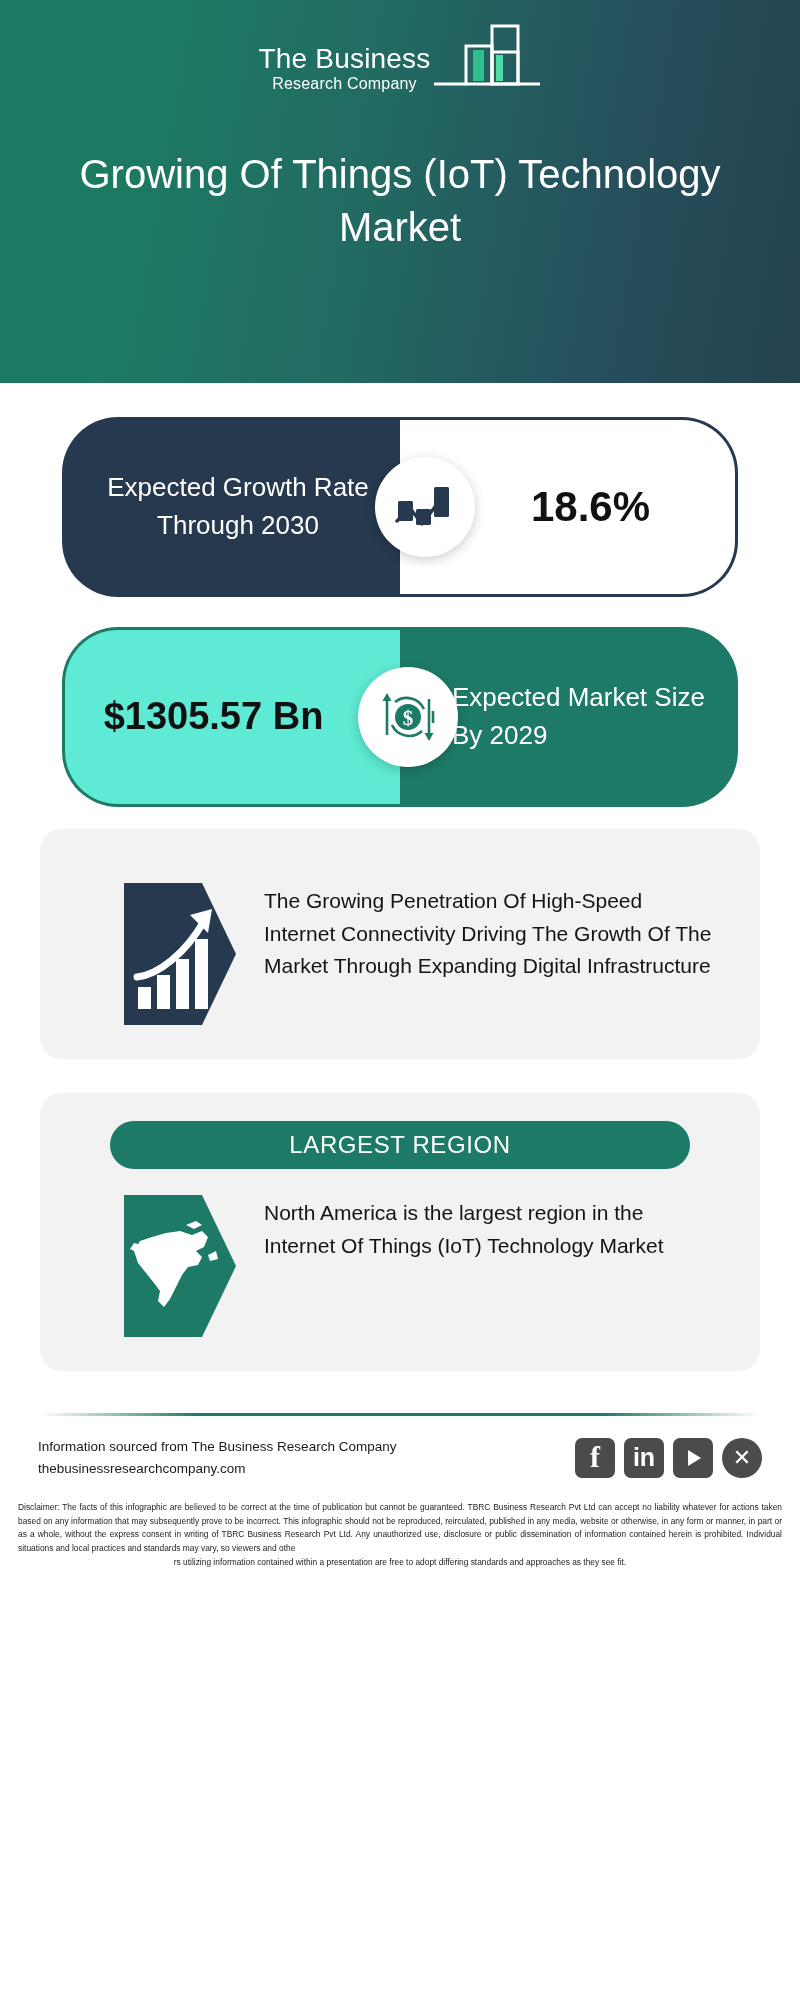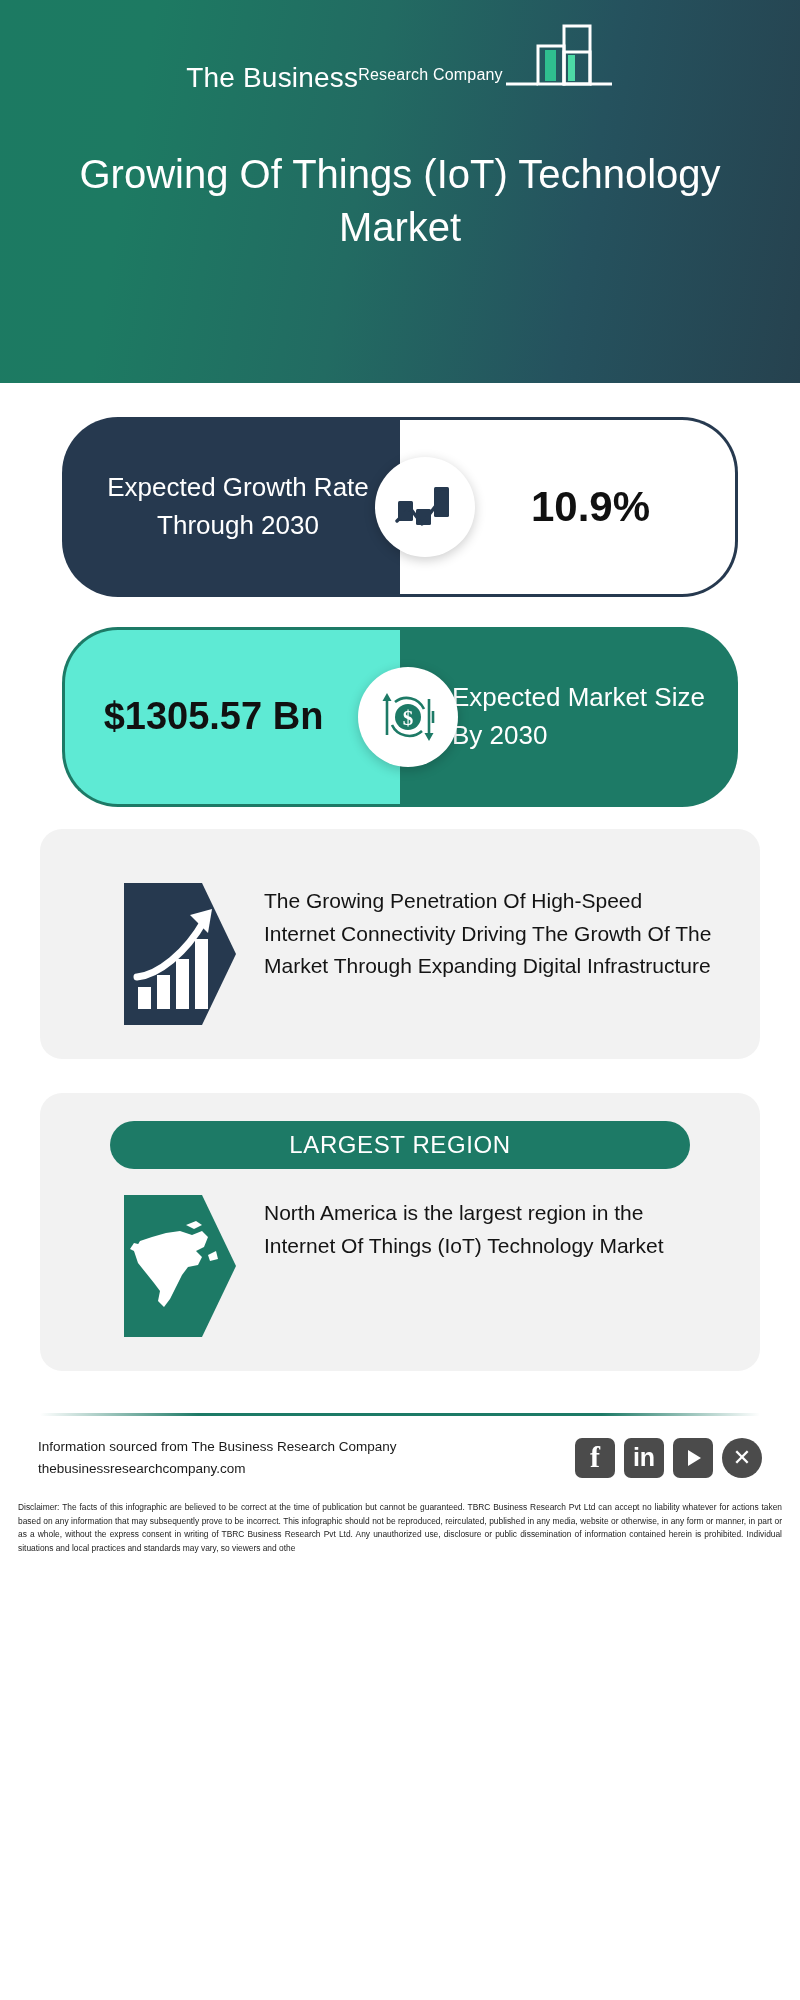--- a/index.html
+++ b/index.html
@@ -27,21 +27,22 @@
   }
   .logo-wrap {
     margin-top: 26px;
     display: flex;
     align-items: flex-end;
     justify-content: center;
     height: 74px;
   }
   .logo-text {
     display: flex;
-    align-items: flex-start;
+    flex-direction: column;
+    align-items: center;
     color: #ffffff;
     line-height: 1.0;
     padding-bottom: 8px;
   }
   .logo-l1 { font-size: 28px; letter-spacing: .2px; font-weight: 400; }
   .logo-l2 { font-size: 16px; letter-spacing: .2px; font-weight: 400; margin-top: 3px; }
   .logo-mark { margin-left: 1px; margin-bottom: 6px; }
 
   .hero-title {
     margin-top: 48px;
@@ -257,35 +258,35 @@
           <polyline points="86,62 108,62" fill="none" stroke="#ffffff" stroke-width="3"></polyline>
           <rect x="60" y="30" width="26" height="32" fill="none" stroke="#ffffff" stroke-width="3"></rect>
         </svg>
       </div>
     </div>
     <div class="hero-title">Growing Of Things (IoT) Technology Market</div>
   </div>
 
   <div class="stat-row first">
     <div class="pill-left gr-dark">Expected Growth Rate Through 2030</div>
-    <div class="pill-right gr-open">10.9%</div>
+    <div class="pill-right gr-open">18.6%</div>
     <div class="badge badge-gr">
       <svg width="62" height="56" viewBox="0 0 62 56">
         <rect x="4" y="22" width="15" height="20" rx="1.5" fill="#26394f"></rect>
         <rect x="22" y="30" width="15" height="16" rx="1.5" fill="#26394f"></rect>
         <rect x="40" y="8" width="15" height="30" rx="1.5" fill="#26394f"></rect>
         <path d="M3 42 L16 29 L28 45 L50 16" fill="none" stroke="#26394f" stroke-width="3.4" stroke-linecap="round" stroke-linejoin="round"></path>
         <path d="M40 13 L54 11 L52 25 Z" fill="#26394f"></path>
       </svg>
     </div>
   </div>
 
   <div class="stat-row second">
     <div class="pill-left ms-open">$1305.57 Bn</div>
-    <div class="pill-right ms-fill">Expected Market Size By 2030</div>
+    <div class="pill-right ms-fill">Expected Market Size By 2029</div>
     <div class="badge badge-ms">
       <svg width="64" height="60" viewBox="0 0 64 60">
         <circle cx="32" cy="30" r="13" fill="#1d7a66"></circle>
         <text x="32" y="38" font-size="21" font-family="Liberation Serif, serif" fill="#ffffff" text-anchor="middle" font-weight="bold">$</text>
         <path d="M16 38 A19 19 0 0 0 46 44" fill="none" stroke="#1d7a66" stroke-width="2.6"></path>
         <path d="M48 22 A19 19 0 0 0 19 15" fill="none" stroke="#1d7a66" stroke-width="2.6"></path>
         <path d="M11 10 L11 48" stroke="#1d7a66" stroke-width="2.6"></path>
         <path d="M11 6 L6.5 14 L15.5 14 Z" fill="#1d7a66"></path>
         <path d="M53 12 L53 50" stroke="#1d7a66" stroke-width="2.6"></path>
         <path d="M53 54 L48.5 46 L57.5 46 Z" fill="#1d7a66"></path>
@@ -347,15 +348,16 @@
         <span class="soc-yt-tri"></span>
       </div>
       <div class="soc" style="border-radius:50%">
         <span class="soc-x">✕</span>
       </div>
     </div>
   </div>
 
   <div class="disclaimer">
     <span>Disclaimer: The facts of this infographic are believed to be correct at the time of publication but cannot be guaranteed. TBRC Business Research Pvt Ltd can accept no liability whatever for actions taken based on any information that may subsequently prove to be incorrect. This infographic should not be reproduced, reirculated, published in any media, website or otherwise, in any form or manner, in part or as a whole, without the express consent in writing of TBRC Business Research Pvt Ltd. Any unauthorized use, disclosure or public dissemination of information contained herein is prohibited. Individual situations and local practices and standards may vary, so viewers and othe</span>
+    <span class="last">rs utilizing information contained within a presentation are free to adopt differing standards and approaches as they see fit.</span>
   </div>
 
 </div>
 
 </body></html>

